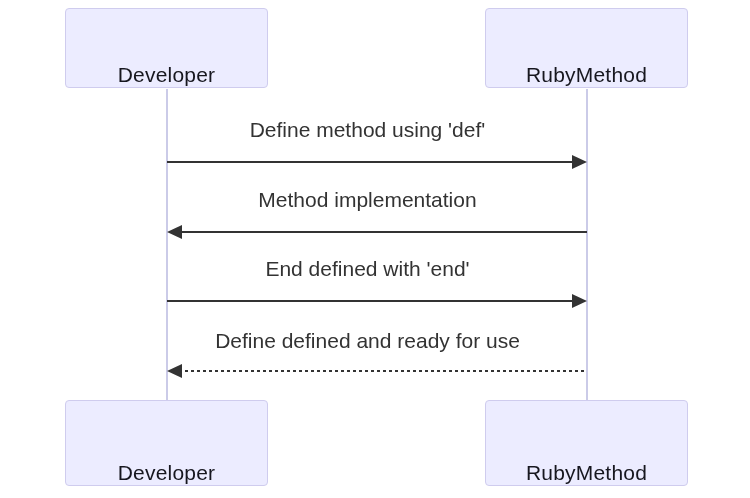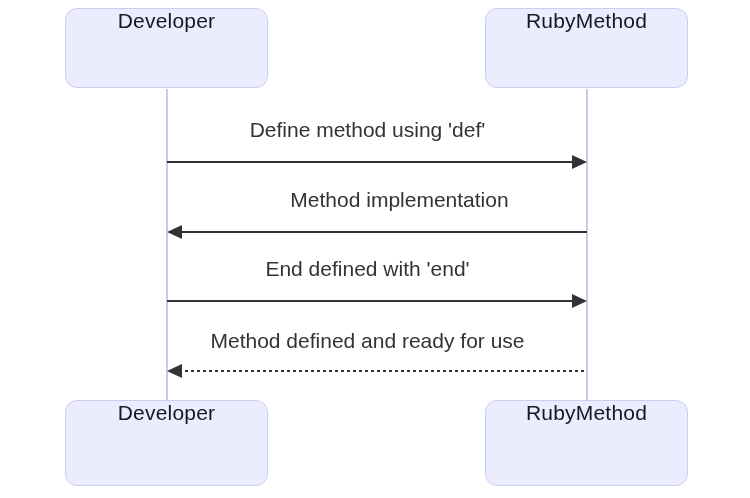--- a/index.html
+++ b/index.html
@@ -16,23 +16,23 @@
     font-family: "Liberation Sans", "DejaVu Sans", sans-serif;
   }
 
   
   .actor {
     position: absolute;
     width: 203px;
     height: 80px;
     background: #ECECFF;
     border: 1.5px solid #CFCCEE;
-    border-radius: 12px;
+    border-radius: 4px;
     display: flex;
-    align-items: flex-start;
+    align-items: flex-end;
     justify-content: center;
     box-sizing: border-box;
   }
   .actor span {
     font-size: 21px;
     color: #17171f;
     letter-spacing: 0.2px;
   }
   .actor.top-left     { left: 65px;  top: 8px;   }
   .actor.top-right    { left: 485px; top: 8px;   }
@@ -54,21 +54,21 @@
   .msg-label {
     position: absolute;
     left: 168px;
     width: 399px;
     text-align: center;
     font-size: 21px;
     line-height: 28px;
     color: #333333;
   }
   .msg-label.m1 { top: 116px; }
-  .msg-label.m2 { top: 186px; padding-left: 32px; }
+  .msg-label.m2 { top: 186px; }
   .msg-label.m3 { top: 255px; }
   .msg-label.m4 { top: 327px; }
 
   
   .arrow {
     position: absolute;
     left: 167px;
     width: 420px;
     height: 14px;
   }
@@ -129,21 +129,21 @@
     <div class="line"></div>
     <div class="head"></div>
   </div>
 
   <div class="msg-label m3">End defined with 'end'</div>
   <div class="arrow a3 dir-right solid">
     <div class="line"></div>
     <div class="head"></div>
   </div>
 
-  <div class="msg-label m4">Method defined and ready for use</div>
+  <div class="msg-label m4">Define defined and ready for use</div>
   <div class="arrow a4 dir-left dotted">
     <div class="line"></div>
     <div class="head"></div>
   </div>
 
   <div class="actor bottom-left">
     <span>Developer</span>
   </div>
   <div class="actor bottom-right">
     <span>RubyMethod</span>

